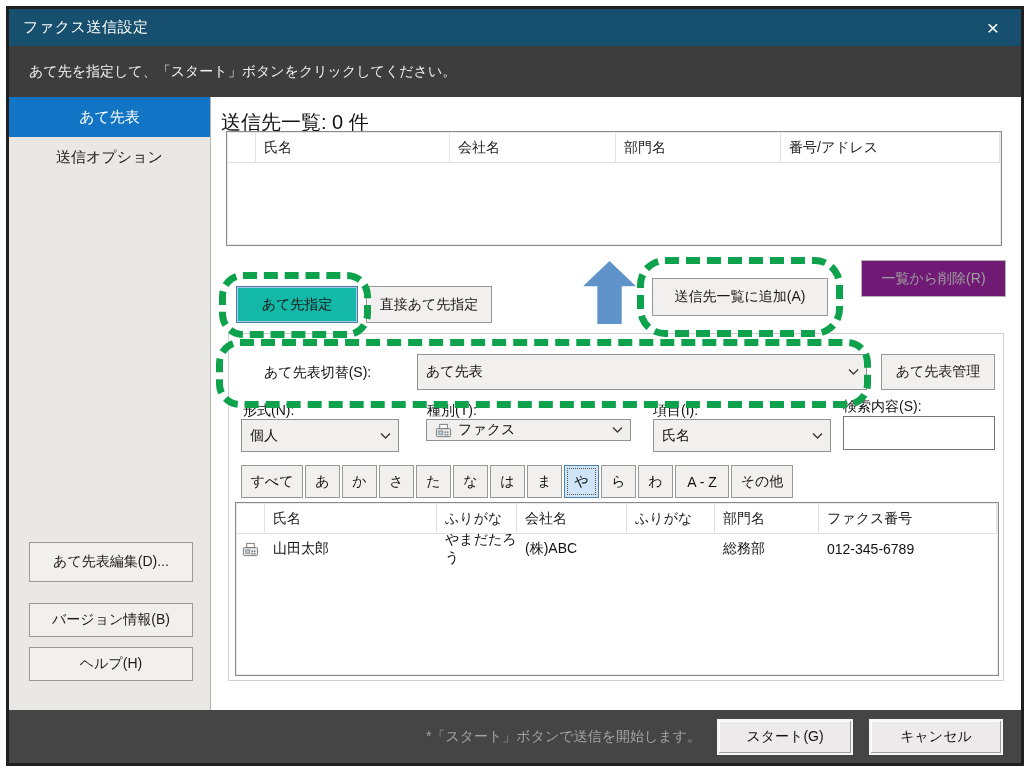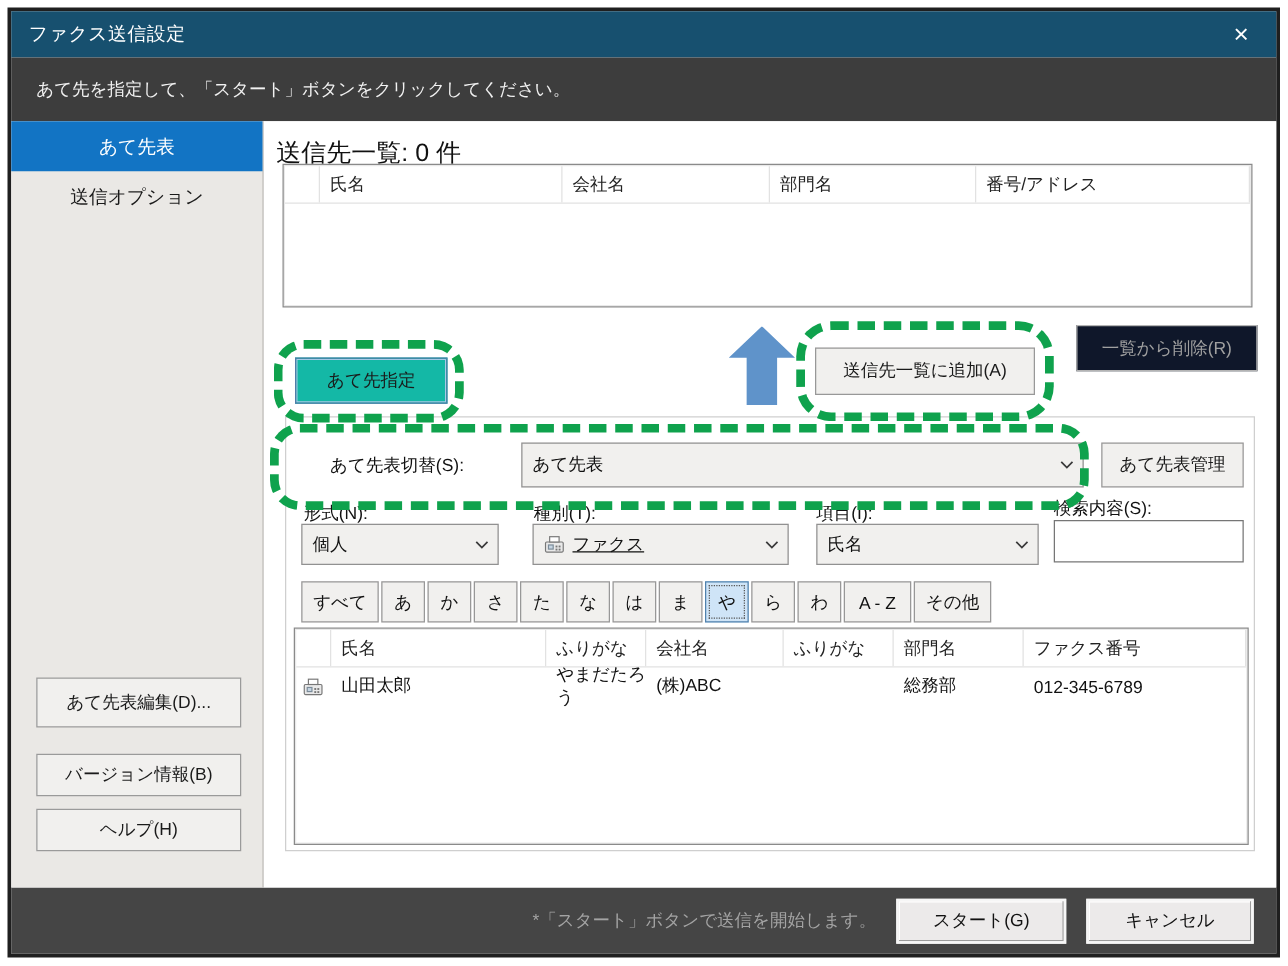--- a/index.html
+++ b/index.html
@@ -24,21 +24,21 @@
   .count-label { position:absolute; left:10px; top:12px; font-size:20px; color:#111; }
 
   .panel-table { position:absolute; background:#fff; border:1px solid #8a8a8a; box-shadow:inset 0 0 0 1px #e9e9e9; }
   .t-head { display:flex; height:30px; align-items:stretch; border-bottom:1px solid #e2e2e2; margin:1px 1px 0 1px; }
   .t-head .hc { display:flex; align-items:center; padding-left:8px; font-size:14px; color:#222; border-right:1px solid #e2e2e2; }
   .t-row { display:flex; height:30px; align-items:stretch; margin:0 1px; }
   .t-row .c { display:flex; align-items:center; padding-left:8px; font-size:14px; color:#111; }
 
   .btn { background:#f1f0ee; border:1px solid #989898; color:#1a1a1a; font-size:14px; display:flex; align-items:center; justify-content:center; position:absolute; cursor:default; }
   .btn.toggled { background:#14b8a6; border:1px solid #4f7ca8; box-shadow:inset 0 0 0 1px #a8c9e6; }
-  .btn.disabled { color:#a0a0a0; border-color:#b4b4b4; background:#0f172a; }
+  .btn.disabled { color:#a0a0a0; border-color:#b4b4b4; background:#701a75; }
 
   .arrow-up { position:absolute; background:#5f93ca; clip-path:polygon(50% 0,100% 40%,73% 40%,73% 100%,27% 100%,27% 40%,0 40%); }
 
   .groupbox { position:absolute; border:1px solid #cfcfcf; background:#fff; }
 
   .field-label { position:absolute; font-size:14px; color:#111; white-space:nowrap; }
   .combo { position:absolute; background:#f1f0ee; border:1px solid #919191; display:flex; align-items:center; padding:0 24px 0 8px; font-size:14px; color:#111; cursor:default; }
   .combo .chev { position:absolute; right:7px; top:50%; transform:translateY(-50%); width:11px; height:7px; }
   .combo .cicon { margin-right:6px; display:flex; }
   .textbox { position:absolute; background:#fff; border:1px solid #767676; font-size:14px; padding:0 6px; }
@@ -88,20 +88,21 @@
           <div class="t-head">
             <div class="hc" style="width:28px;"></div>
             <div class="hc" style="width:194px;">氏名</div>
             <div class="hc" style="width:166px;">会社名</div>
             <div class="hc" style="width:165px;">部門名</div>
             <div class="hc" style="flex:1;">番号/アドレス</div>
           </div>
         </div>
 
         <div class="btn toggled" style="left:25px;top:189px;width:122px;height:37px;">あて先指定</div>
+        <div class="btn" style="left:155px;top:189px;width:126px;height:37px;">直接あて先指定</div>
         <div class="arrow-up" style="left:372px;top:164px;width:53px;height:63px;"></div>
         <div class="btn" style="left:441px;top:181px;width:176px;height:38px;">送信先一覧に追加(A)</div>
         <div class="btn disabled" style="left:650px;top:163px;width:145px;height:37px;">一覧から削除(R)</div>
 
         <div class="groupbox" style="left:17px;top:236px;width:776px;height:348px;">
 
           <div class="field-label" style="left:16px;top:30px;margin-left:19px;">あて先表切替(S):</div>
           <div class="combo" style="left:188px;top:20px;width:450px;height:36px;">
             <span>あて先表</span>
             <span class="chev">
@@ -116,21 +117,21 @@
           <div class="combo" style="left:12px;top:85px;width:158px;height:33px;">
             <span>個人</span>
             <span class="chev">
               <svg class="icon-svg" viewBox="0 0 11 7" width="11" height="7">
                   <polyline points="1,1 5.5,5.5 10,1" fill="none" stroke="#3a3a3a" stroke-width="1.4"></polyline>
                 </svg>
             </span>
           </div>
 
           <div class="field-label" style="left:198px;top:68px;">種別(T):</div>
-          <div class="combo" style="left:197px;top:85px;width:205px;height:33px;text-decoration:underline;">
+          <div class="combo" style="left:197px;top:85px;width:205px;height:22px;">
             <span class="cicon">
               <svg class="icon-svg" viewBox="0 0 18 18" width="17" height="17">
                   <rect x="1.5" y="7" width="15" height="8.5" rx="1" fill="#e9e9e9" stroke="#777"></rect>
                   <rect x="5" y="2.5" width="8" height="4.5" fill="#fff" stroke="#777"></rect>
                   <rect x="4" y="9.5" width="4" height="3.5" fill="#c4d4e2" stroke="#7b8b99"></rect>
                   <g fill="#777">
                     <rect x="10" y="10" width="1.6" height="1.6"></rect>
                     <rect x="12.6" y="10" width="1.6" height="1.6"></rect>
                     <rect x="10" y="12.6" width="1.6" height="1.6"></rect>
                     <rect x="12.6" y="12.6" width="1.6" height="1.6"></rect>

